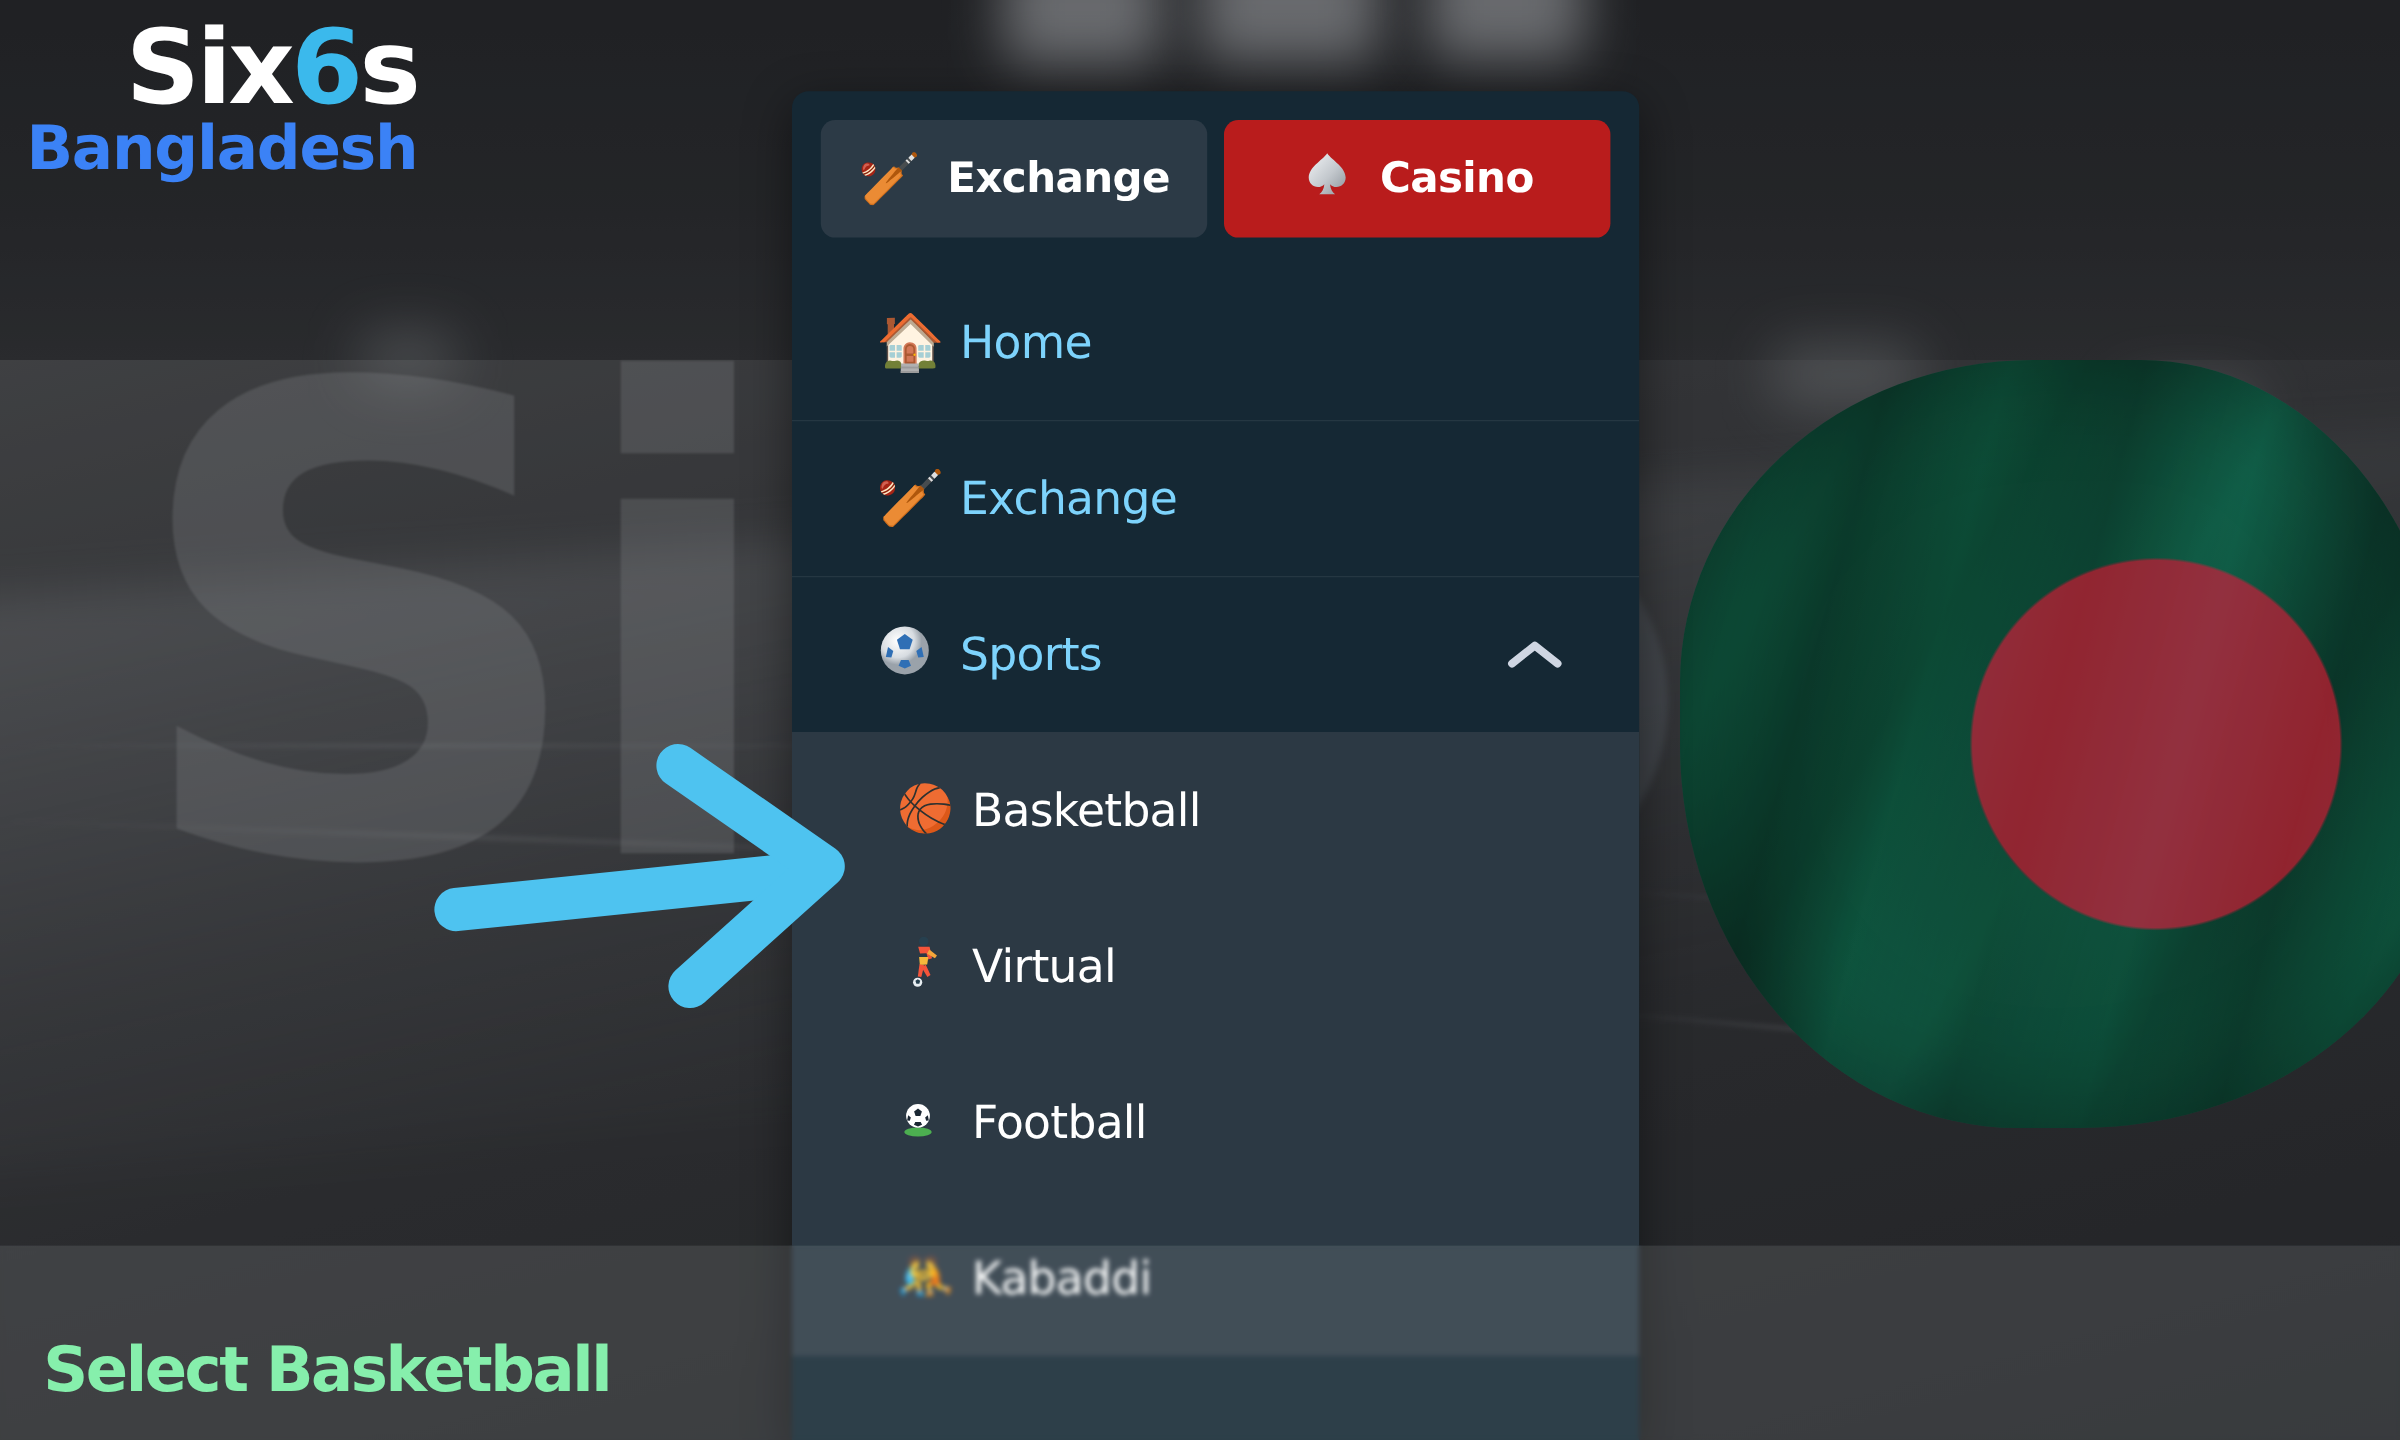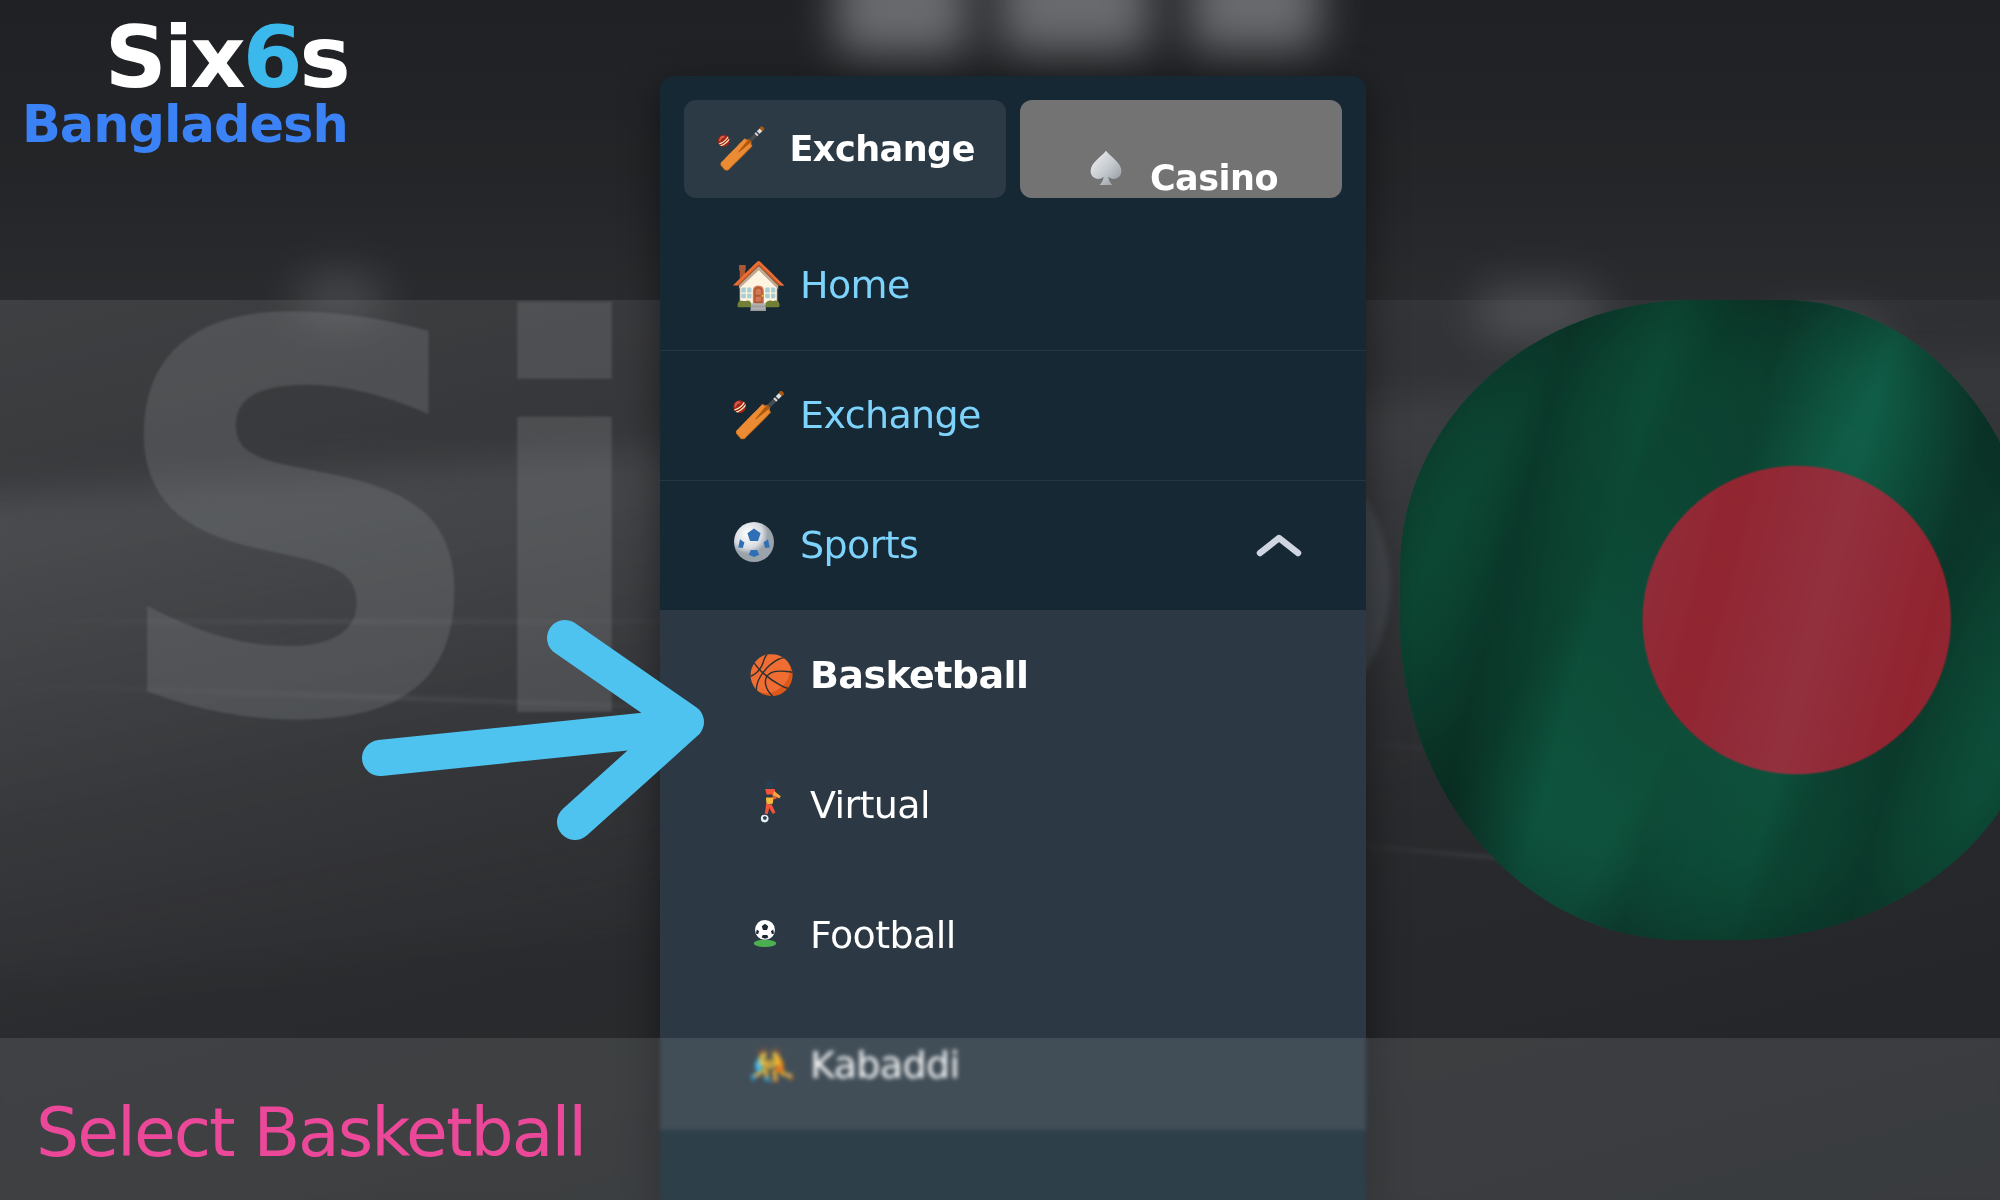--- a/index.html
+++ b/index.html
@@ -112,21 +112,21 @@
     box-shadow:0 10px 40px rgba(0,0,0,0.45);
   }
 
   .mode-row{ display:flex; gap:14px; padding:24px 24px 22px 24px; }
   .mode-btn{
     flex:1; height:98px; border-radius:12px;
     display:flex; align-items:center; justify-content:center; gap:22px;
     cursor:pointer; border:none;
   }
   .mode-btn.exchange{ background:#2c3a46; }
-  .mode-btn.casino{ background:#737373;align-items:flex-end; }
+  .mode-btn.casino{ background:#b91c1c; }
   .mode-label{
     font-family:"DejaVu Sans", sans-serif;
     font-weight:bold; font-size:35px; color:#ffffff; letter-spacing:-0.5px;
   }
   .mode-ico{ font-size:42px; line-height:1; }
 
   .menu-row{
     display:flex; align-items:center; height:130px;
     padding-left:70px; cursor:pointer; position:relative;
   }
@@ -145,35 +145,35 @@
   #submenu{ background:#2c3944; }
   .sub-row{
     display:flex; align-items:center; height:130px;
     padding-left:88px; cursor:pointer;
   }
   .sub-ico{ font-size:38px; width:62px; line-height:1; }
   .sub-label{
     font-family:"DejaVu Sans", sans-serif;
     font-size:38px; color:#ffffff; letter-spacing:-0.6px; font-weight:normal;
   }
-  .sub-row.active .sub-label{ font-weight:bold; }
+  .sub-row.active .sub-label{ font-weight:normal; }
 
   
   #arrow{ position:absolute; left:360px; top:610px; width:360px; height:230px; }
 
   
   #caption-band{
     position:absolute; left:0; bottom:0; width:2000px; height:162px;
     background:rgba(225,228,232,0.12);
     backdrop-filter:blur(2px);
   }
   #caption{
     position:absolute; left:36px; bottom:28px;
     font-family:"DejaVu Sans", sans-serif;
-    font-weight:normal; font-size:68px; color:#ec4899;
+    font-weight:bold; font-size:52px; color:#86efac;
     letter-spacing:-2px; white-space:nowrap;
   }
 </style>
 </head>
 <body>
 
 <div id="bg">
   <div class="bg-gradient-top"></div>
   <div class="bg-floor"></div>
   <div class="bg-sheen"></div>

